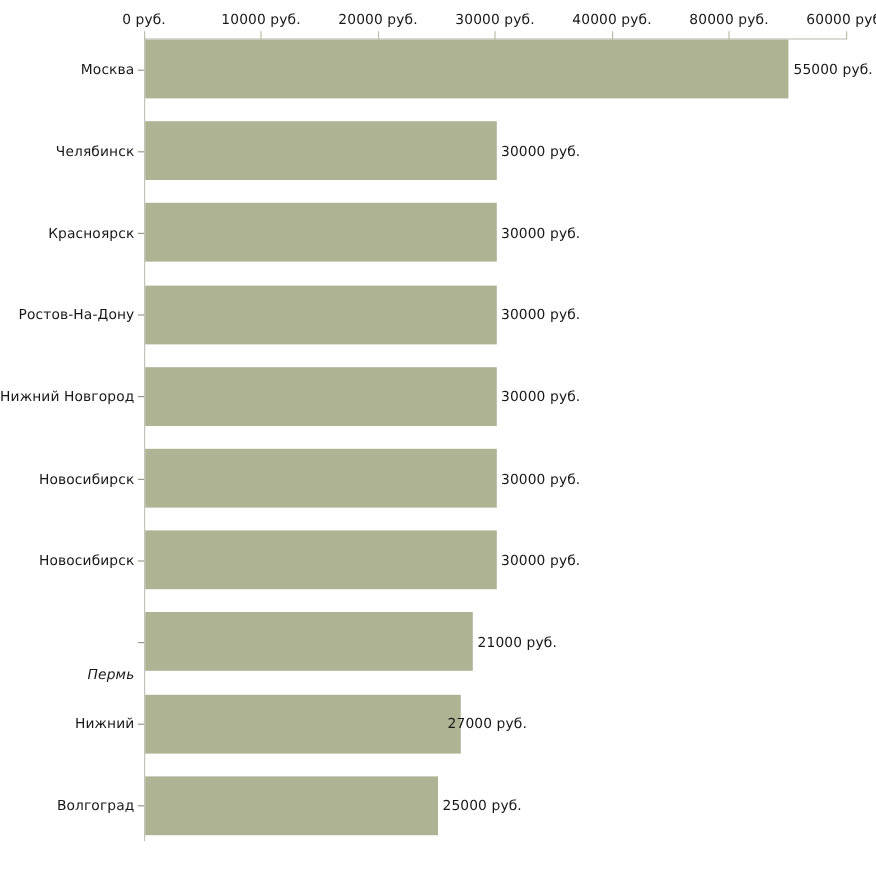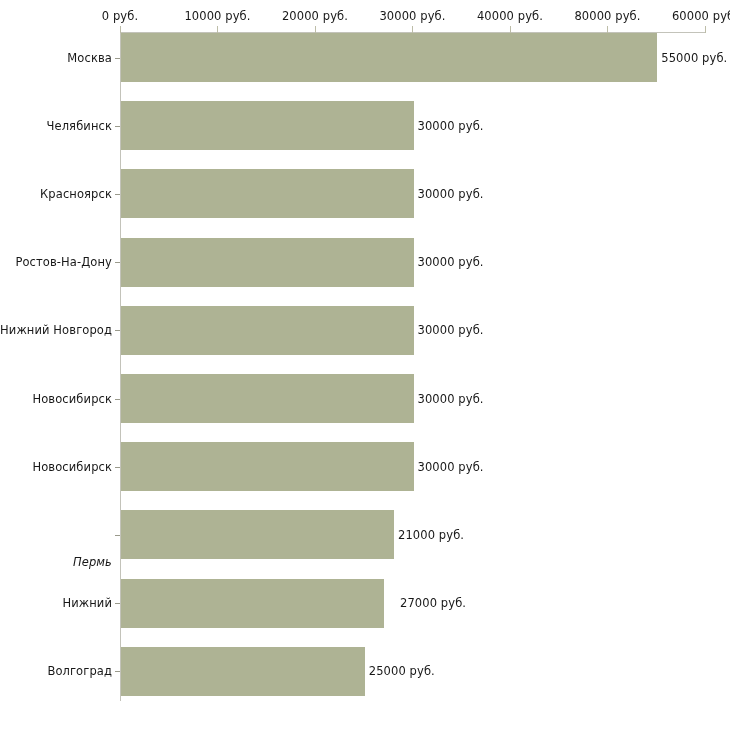--- a/index.html
+++ b/index.html
@@ -176,18 +176,18 @@
 
     <div id="barlabels-layer">
         <div class="bar-value-label" style="left: 661.25px; top: 57.5px;">55000 руб.</div>
         <div class="bar-value-label" style="left: 417.5px; top: 125.7px;">30000 руб.</div>
         <div class="bar-value-label" style="left: 417.5px; top: 193.9px;">30000 руб.</div>
         <div class="bar-value-label" style="left: 417.5px; top: 262.1px;">30000 руб.</div>
         <div class="bar-value-label" style="left: 417.5px; top: 330.3px;">30000 руб.</div>
         <div class="bar-value-label" style="left: 417.5px; top: 398.5px;">30000 руб.</div>
         <div class="bar-value-label" style="left: 417.5px; top: 466.7px;">30000 руб.</div>
         <div class="bar-value-label" style="left: 398px; top: 534.9px;">21000 руб.</div>
-        <div class="bar-value-label" style="left: 400px; top: 603.1px;">27000 руб.</div>
+        <div class="bar-value-label" style="left: 373px; top: 603.1px;">27000 руб.</div>
         <div class="bar-value-label" style="left: 368.75px; top: 671.3px;">25000 руб.</div>
       </div>
 
   </div>
 </div>
 
 </body></html>

